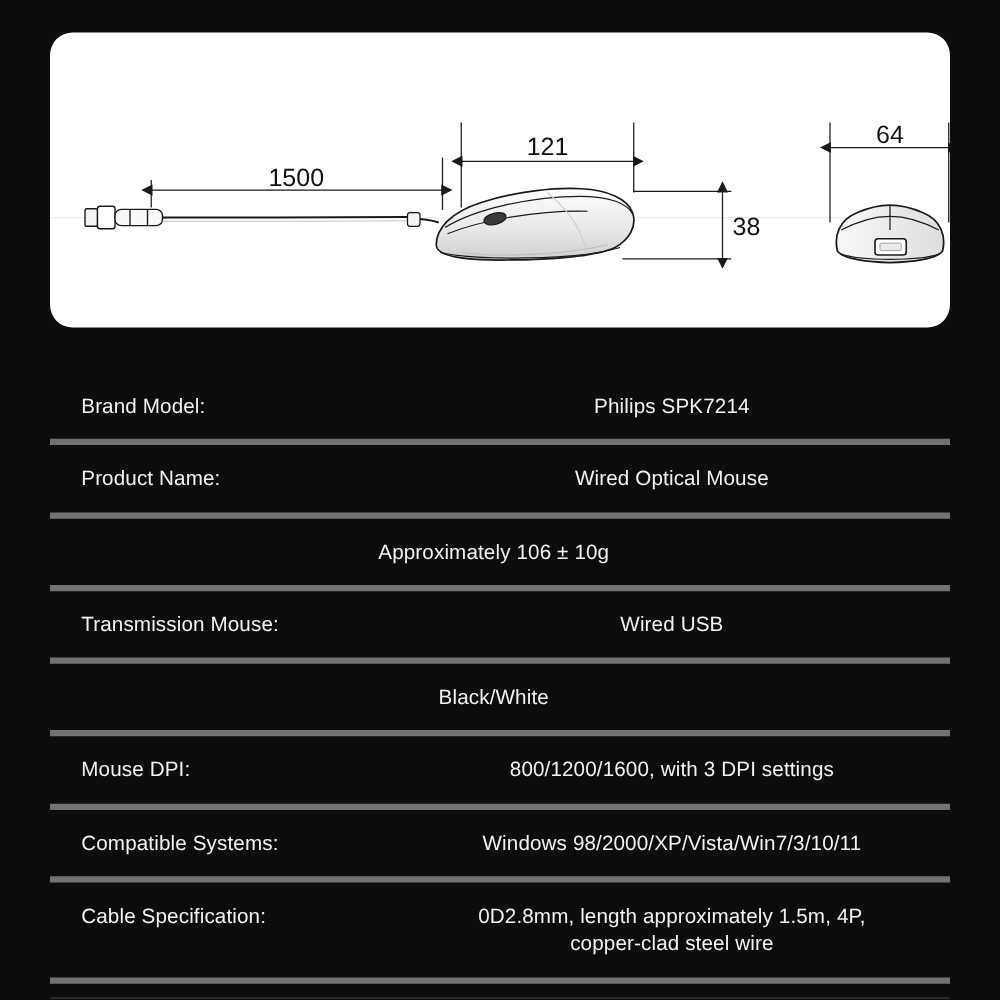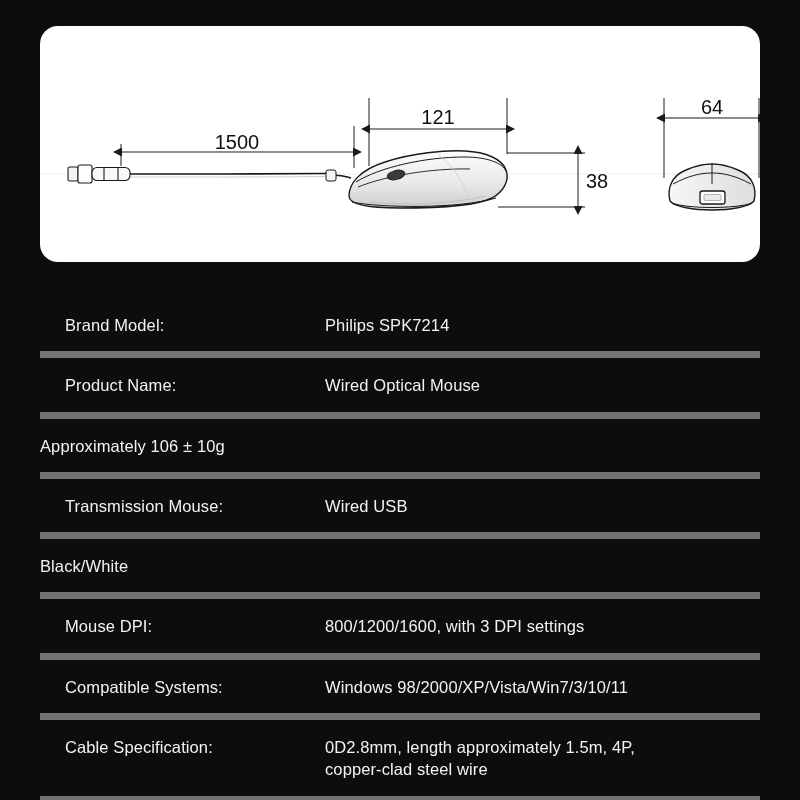--- a/index.html
+++ b/index.html
@@ -44,21 +44,21 @@
   .spec-table {
     position: absolute;
     left: 40px;
     top: 298px;
     width: 720px;
   }
 
   .spec-row {
     display: flex;
     align-items: flex-start;
-    border-bottom: 7px solid #737373;
+    border-bottom: 5px solid #737373;
     min-height: 52px;
     padding: 0;
     box-sizing: border-box;
   }
 
   .spec-label {
     width: 285px;
     flex: 0 0 285px;
     font-size: 16.5px;
     color: #f2f2f2;
@@ -70,20 +70,21 @@
 
   .spec-value {
     flex: 1 1 auto;
     font-size: 16.5px;
     color: #f2f2f2;
     line-height: 1.35;
     padding: 16px 10px 15px 0;
     box-sizing: border-box;
     letter-spacing: 0.1px;
     white-space: pre-line;
+    text-align: center;
   }
 
   .spec-row.tall .spec-label,
   .spec-row.tall .spec-value {
     padding-top: 16px;
     padding-bottom: 16px;
   }
 
   .spec-row.last {
     border-bottom: 1px solid #3a3a3a;

